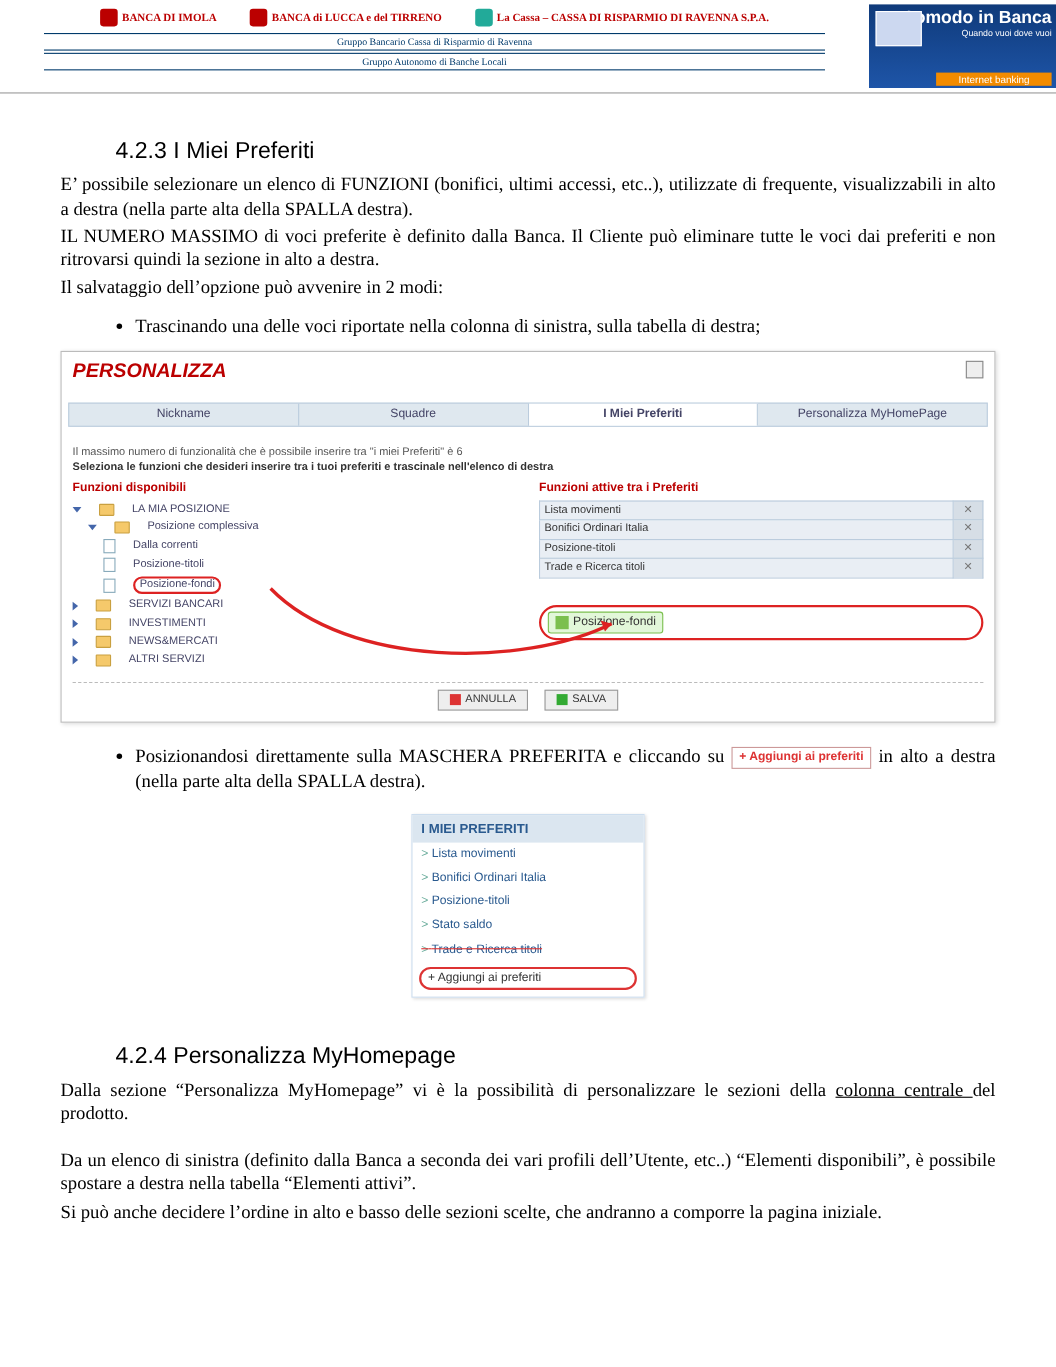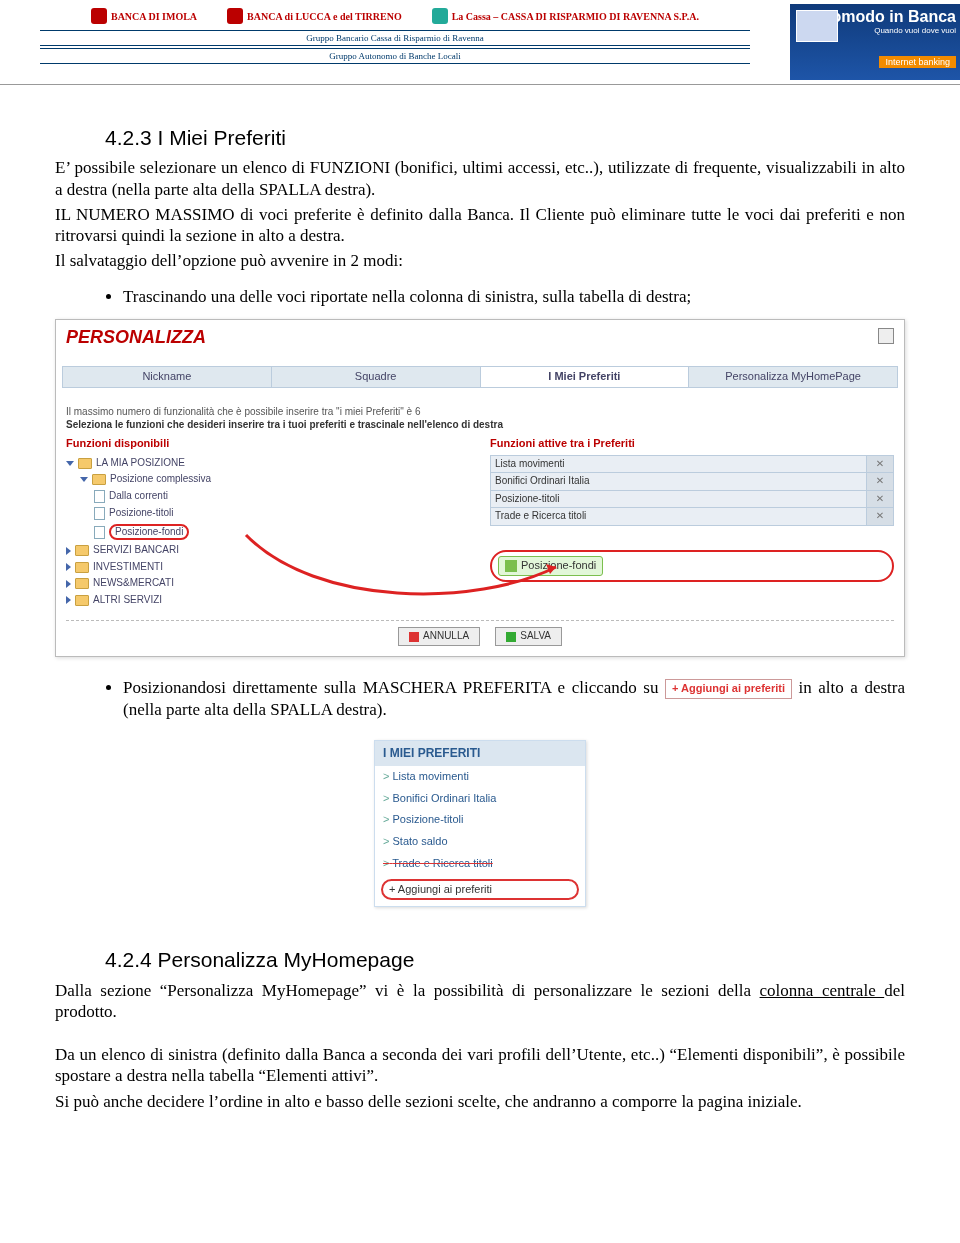--- a/index.html
+++ b/index.html
@@ -8,21 +8,21 @@
   .hdr{display:flex;align-items:flex-start;border-bottom:1px solid #999;padding:4px 0 4px 0}
   .logos{flex:1;text-align:center}
   .logos-row{display:flex;gap:30px;justify-content:center;align-items:center;padding:4px 0}
   .logo{font-size:10px;color:#b00;font-weight:bold;display:flex;align-items:center;gap:4px}
   .logo .ic{display:inline-block;width:16px;height:16px;background:#b00;border-radius:3px}
   .logo.blue .ic{background:#2a9}
   .tagline{font-size:9px;color:#003a6b;border-top:1px solid #003a6b;border-bottom:1px solid #003a6b;padding:2px 0;margin:2px 40px}
   .banner{width:170px;height:76px;background:linear-gradient(#0f3a7a,#1e55a8);color:#fff;font-family:Arial,sans-serif;font-size:10px;padding:4px;box-sizing:border-box;position:relative}
   .banner .t1{font-size:16px;font-weight:bold;text-align:right}
   .banner .t2{font-size:8px;text-align:right}
-  .banner .t3{position:absolute;bottom:12px;right:4px;font-size:9px;background:#f28b00;padding:1px 6px}
+  .banner .t3{position:absolute;bottom:2px;right:4px;font-size:9px;background:#f28b00;padding:1px 20px}
   .banner .sq{position:absolute;left:6px;top:6px;width:40px;height:30px;background:#ccd8f0;border:1px solid #fff}
   
   .content{padding:40px 55px 0 55px;font-size:17px;line-height:1.25}
   h3{font-family:Arial,sans-serif;font-size:21px;font-weight:400;margin:0 0 6px 50px}
   p{margin:0 0 4px 0;text-align:justify}
   ul{margin:14px 0 8px 0;padding-left:68px}
   li{margin-bottom:4px;text-align:justify}
   
   .shot1{margin:12px 0 20px 0;border:1px solid #bbb;background:#fff;font-family:Arial,sans-serif;font-size:11px;color:#333;box-shadow:1px 1px 4px rgba(0,0,0,.15)}
   .shot1 .titlebar{color:#b00;font-size:18px;font-style:italic;font-weight:bold;padding:6px 10px;position:relative}
@@ -30,21 +30,21 @@
   .shot1 .tabs{display:flex;border:1px solid #bcd;background:#dfe8ef;margin:12px 6px}
   .shot1 .tab{flex:1;text-align:center;padding:3px 0;border-right:1px solid #bcd;color:#446}
   .shot1 .tab:last-child{border-right:none}
   .shot1 .tab.active{font-weight:bold;background:#fff}
   .shot1 .info{padding:6px 10px;font-size:10px;color:#555}
   .shot1 .info b{color:#333}
   .shot1 .cols{display:flex;gap:20px;padding:0 10px 12px 10px}
   .shot1 .col{flex:1}
   .shot1 .colh{color:#b00;font-weight:bold;font-size:11px;margin-bottom:4px}
   .tree{font-size:10px;color:#446}
-  .tree .row{padding:2px 0;display:flex;align-items:center;gap:4px}
+  .tree .row{padding:2px 0;display:flex;align-items:center;gap:16px}
   .tree .ind1{padding-left:14px}.tree .ind2{padding-left:28px}
   .tree .caret{display:inline-block;width:0;height:0;border-top:4px solid transparent;border-bottom:4px solid transparent;border-left:5px solid #46a}
   .tree .caret.dn{border-left:4px solid transparent;border-right:4px solid transparent;border-top:5px solid #46a;border-bottom:none}
   .tree .fold{display:inline-block;width:12px;height:9px;background:#f5c96b;border:1px solid #c9a040;border-radius:1px}
   .tree .doc{display:inline-block;width:9px;height:11px;background:#fff;border:1px solid #8ab}
   .tree .hl{border:2px solid #d22;border-radius:10px;padding:0 4px}
   .arrow-svg{position:absolute;pointer-events:none}
   .actlist{border-collapse:collapse;width:100%;font-size:10px}
   .actlist td{border:1px solid #bcd;background:#e9eef4;padding:2px 4px}
   .actlist td.x{width:18px;text-align:center;color:#777;background:#d6dee6}

